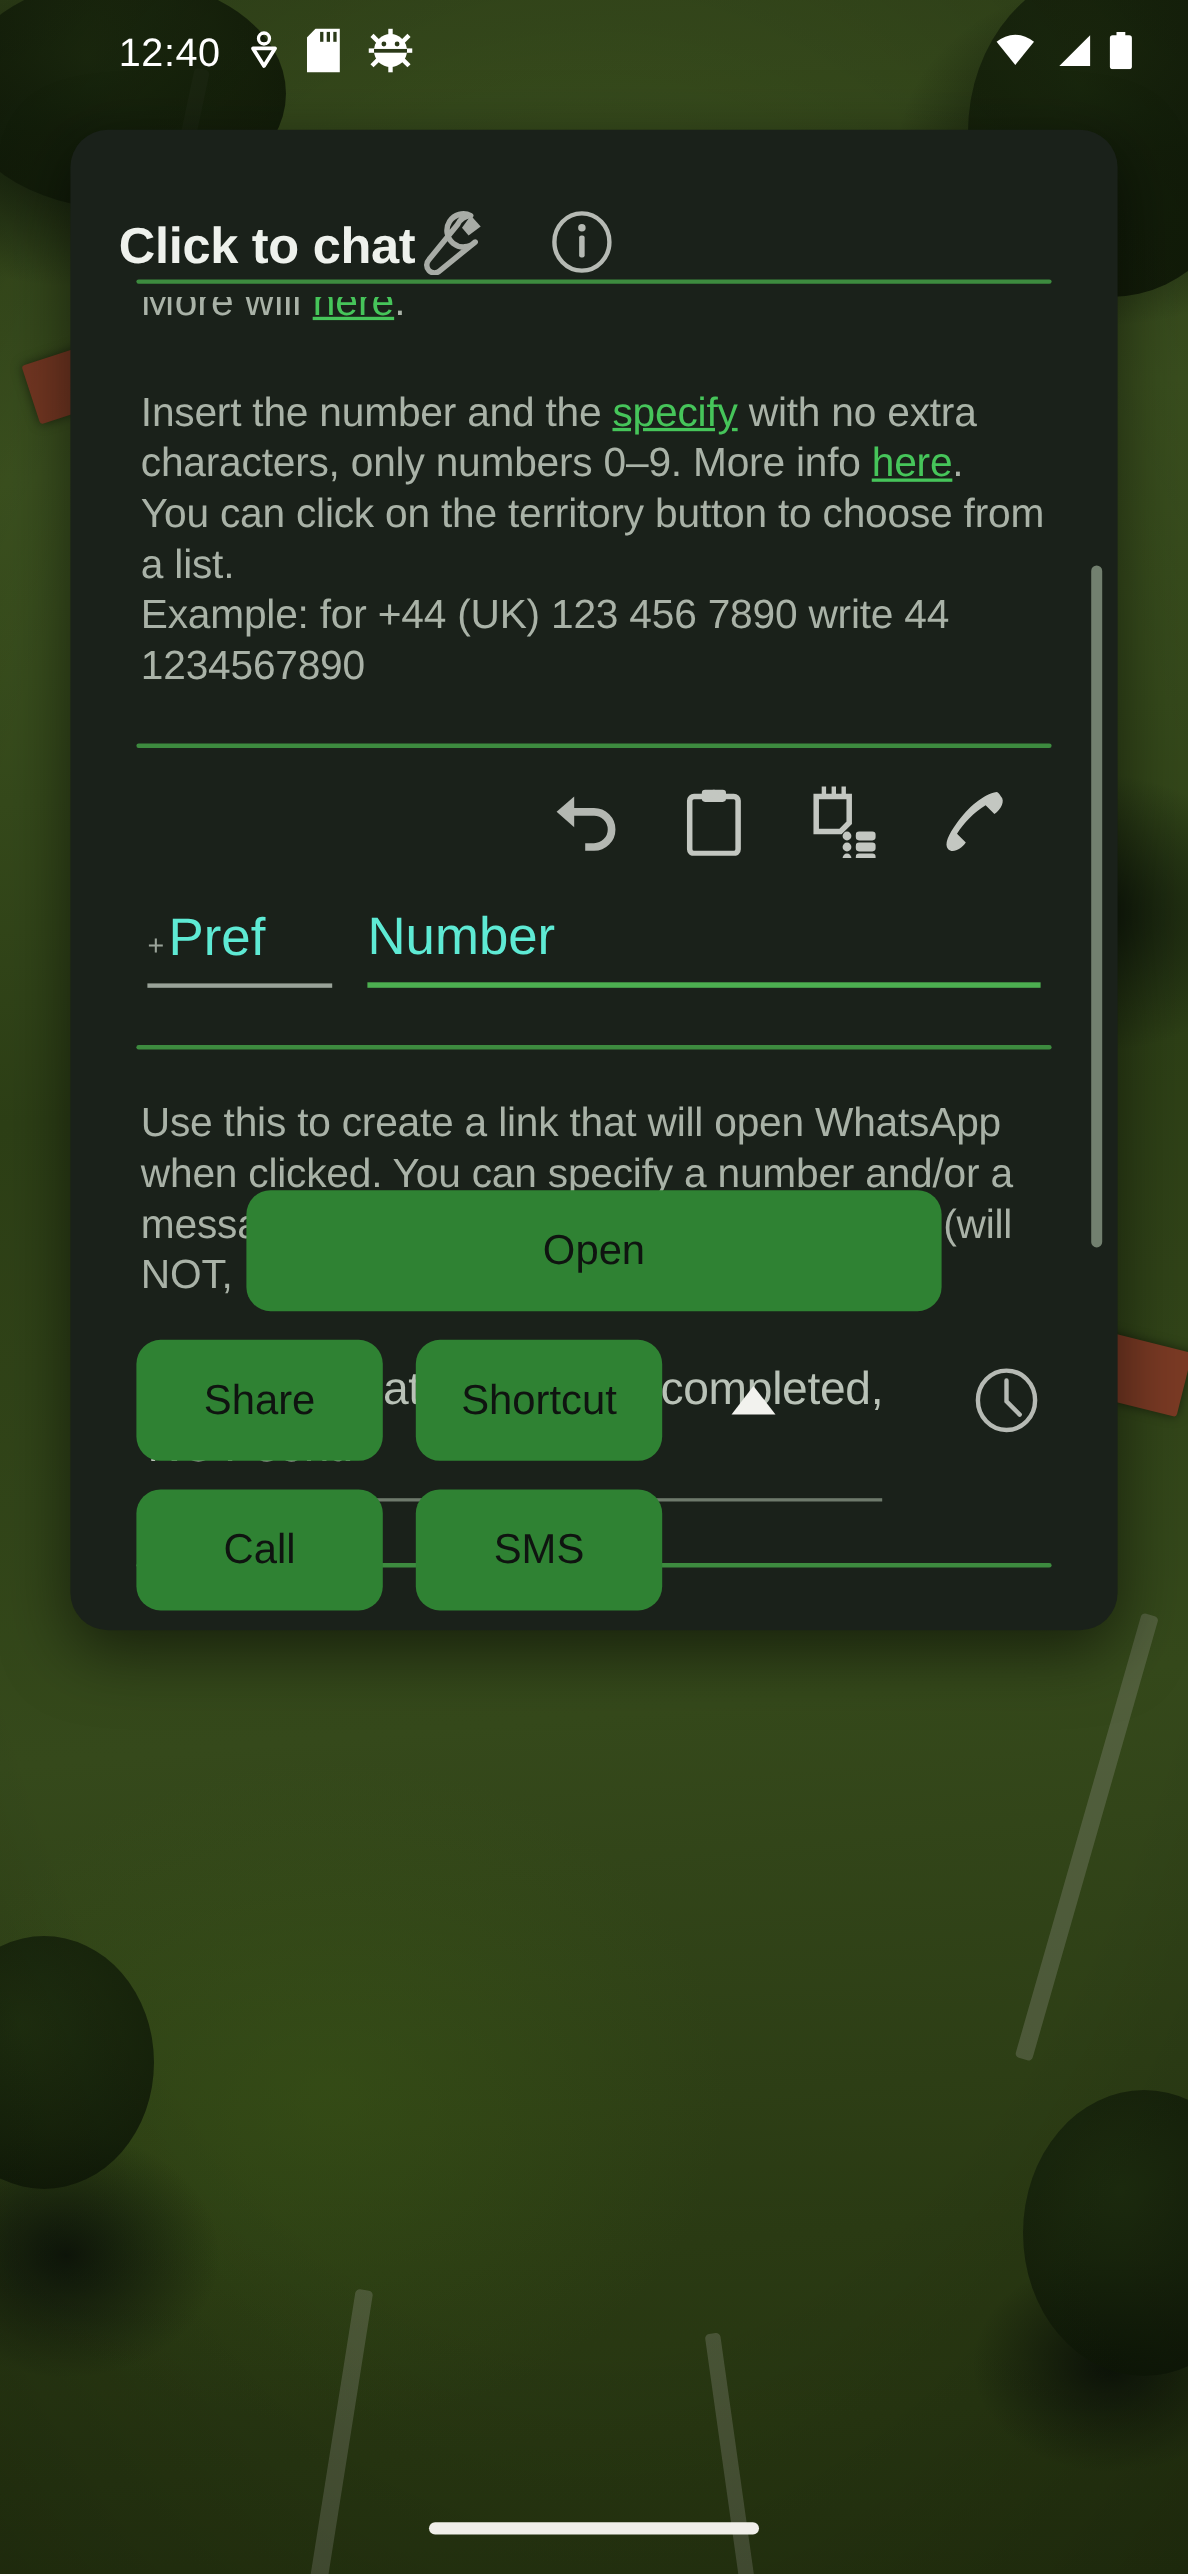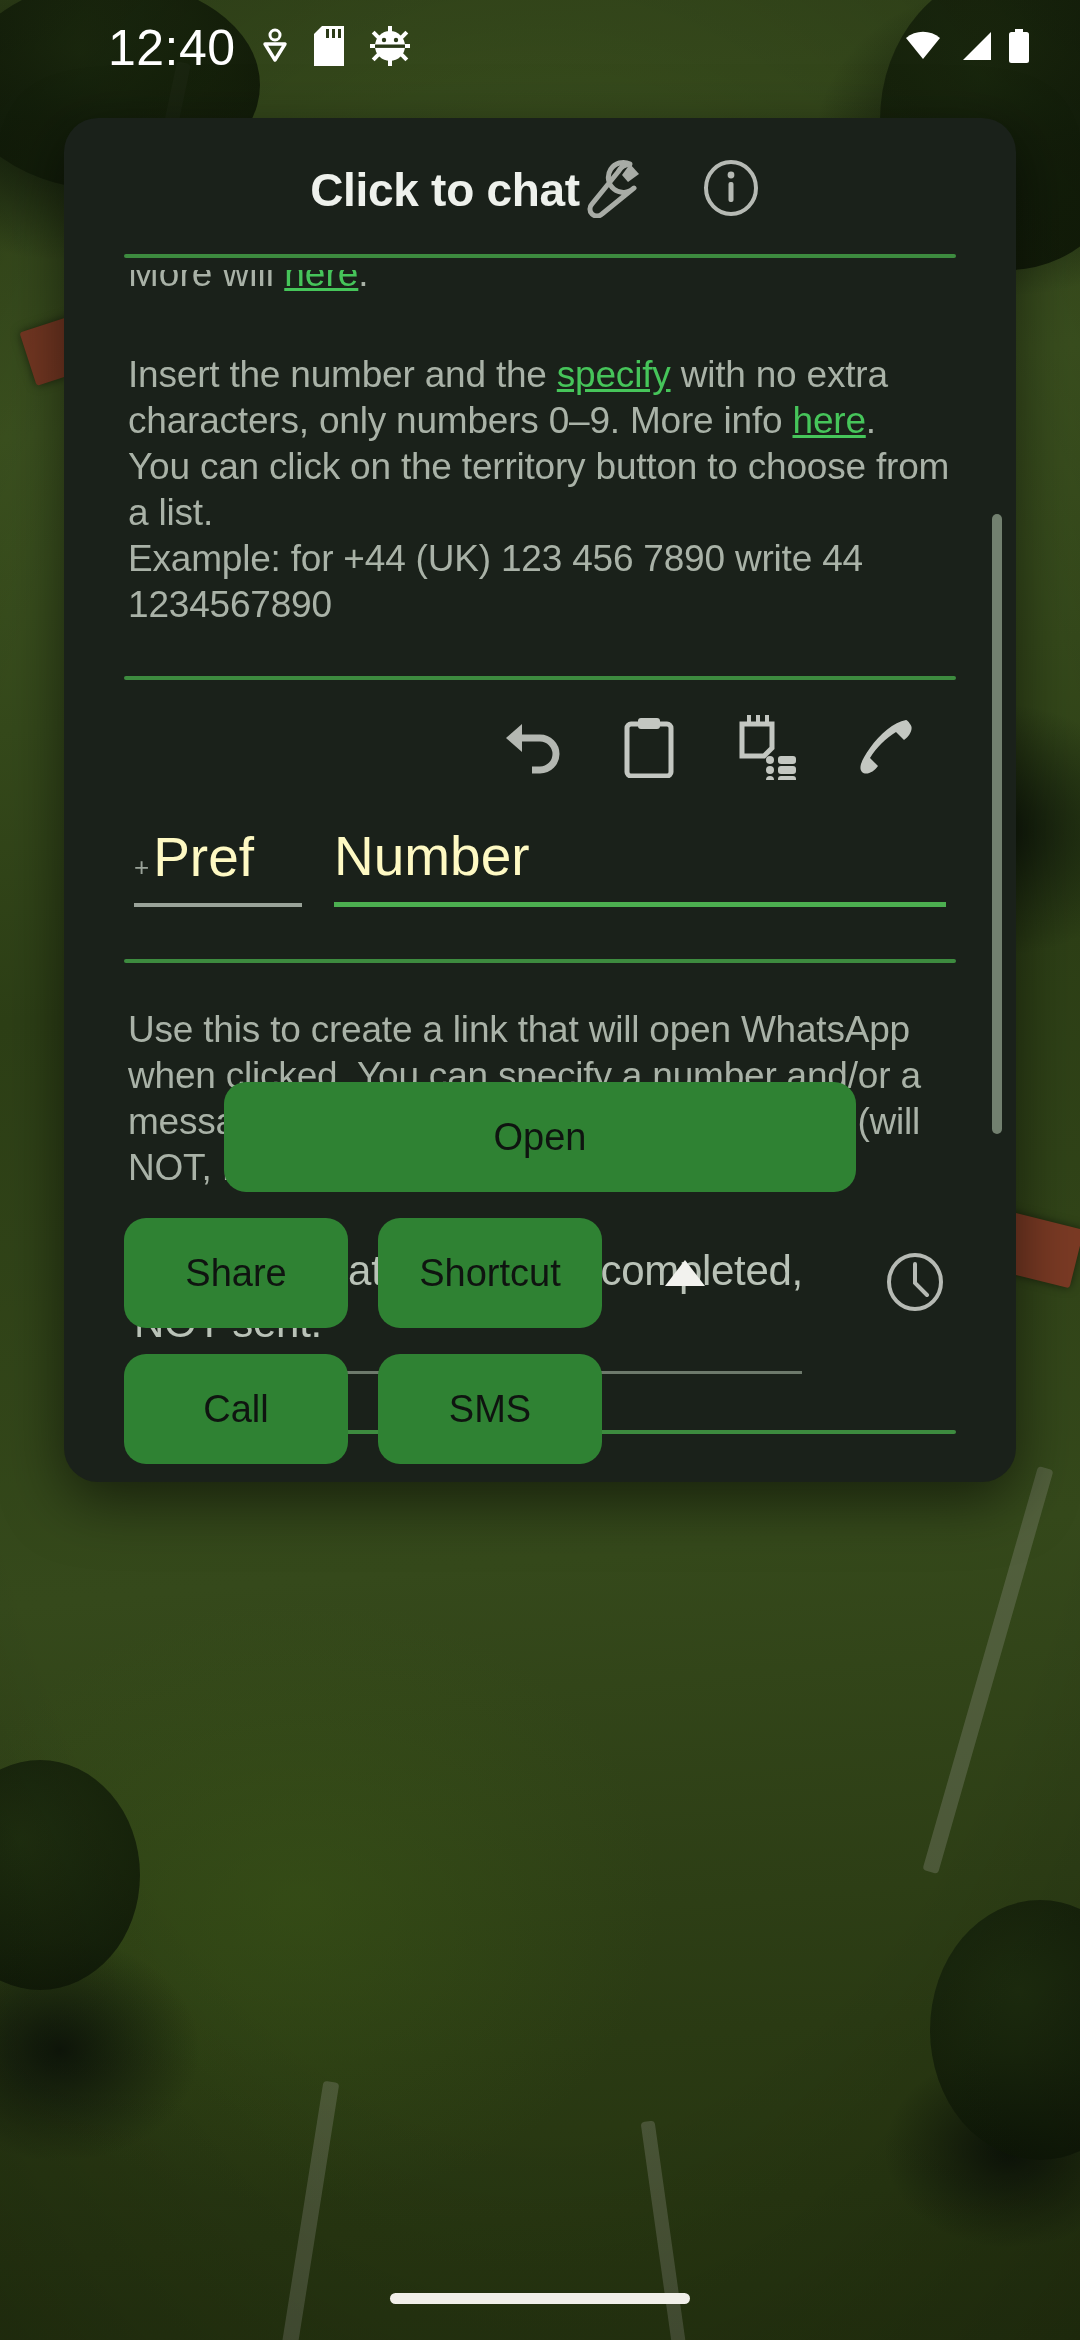--- a/index.html
+++ b/index.html
@@ -43,35 +43,35 @@
     background:radial-gradient(ellipse 120% 95% at 50% 48%, rgba(0,0,0,0) 45%, rgba(0,0,0,.45) 100%);
   }
 
   
   #statusbar{
     position:absolute; top:0; left:0; right:0; height:96px;
     display:flex; align-items:center; justify-content:space-between;
     padding:0 50px 0 108px; color:#fff;
   }
   #sb-left{ display:flex; align-items:center; gap:26px; }
-  #clock{ font-size:50px; letter-spacing:.5px; }
+  #clock{ font-size:36px; letter-spacing:.5px; }
   #sb-right{ display:flex; align-items:center; gap:16px; }
 
   
   #dialog{
     position:absolute;
     left:64px; top:118px; width:952px; height:1364px;
     background:#1a211a;
     border-radius:34px;
     overflow:hidden;
     box-shadow:0 18px 60px rgba(0,0,0,.55);
   }
   #dialog-header{
-    display:flex; align-items:center; justify-content:center;
-    padding:40px 54px 0 44px;
+    display:flex; align-items:center; justify-content:flex-start;
+    padding:72px 54px 0 44px;
   }
   #dialog-title{
     font-size:46px; font-weight:bold; color:#eef1ec; letter-spacing:-.3px;
   }
   #header-actions{ display:flex; align-items:center; gap:60px; }
 
   
   #scroll-body{
     position:absolute; left:0; right:0; top:136px; bottom:200px;
     padding:0 42px 0 42px;
@@ -109,21 +109,21 @@
   }
   .ticon{ width:118px; display:flex; align-items:center; justify-content:center; }
 
   
   #input-row{
     display:flex; align-items:flex-end; padding:0 28px; margin-top:44px; gap:32px;
   }
   .field{ position:relative; }
   #pref-field{ width:168px; display:flex; align-items:baseline; }
   #pref-plus{ color:#9aa399; font-size:26px; margin-right:4px; }
-  .fld-label{ color:#fef9c3; font-size:55px; }
+  .fld-label{ color:#5eead4; font-size:48px; }
   .underline{ height:4px; margin-top:14px; }
   #pref-underline{ background:#9aa399; }
   #number-field{ flex:1; }
   #number-underline{ background:#4caf50; height:5px; }
 
   
   #msg-row{
     display:flex; align-items:flex-start; padding:0 28px; margin-top:54px; gap:22px;
   }
   #msg-text{

